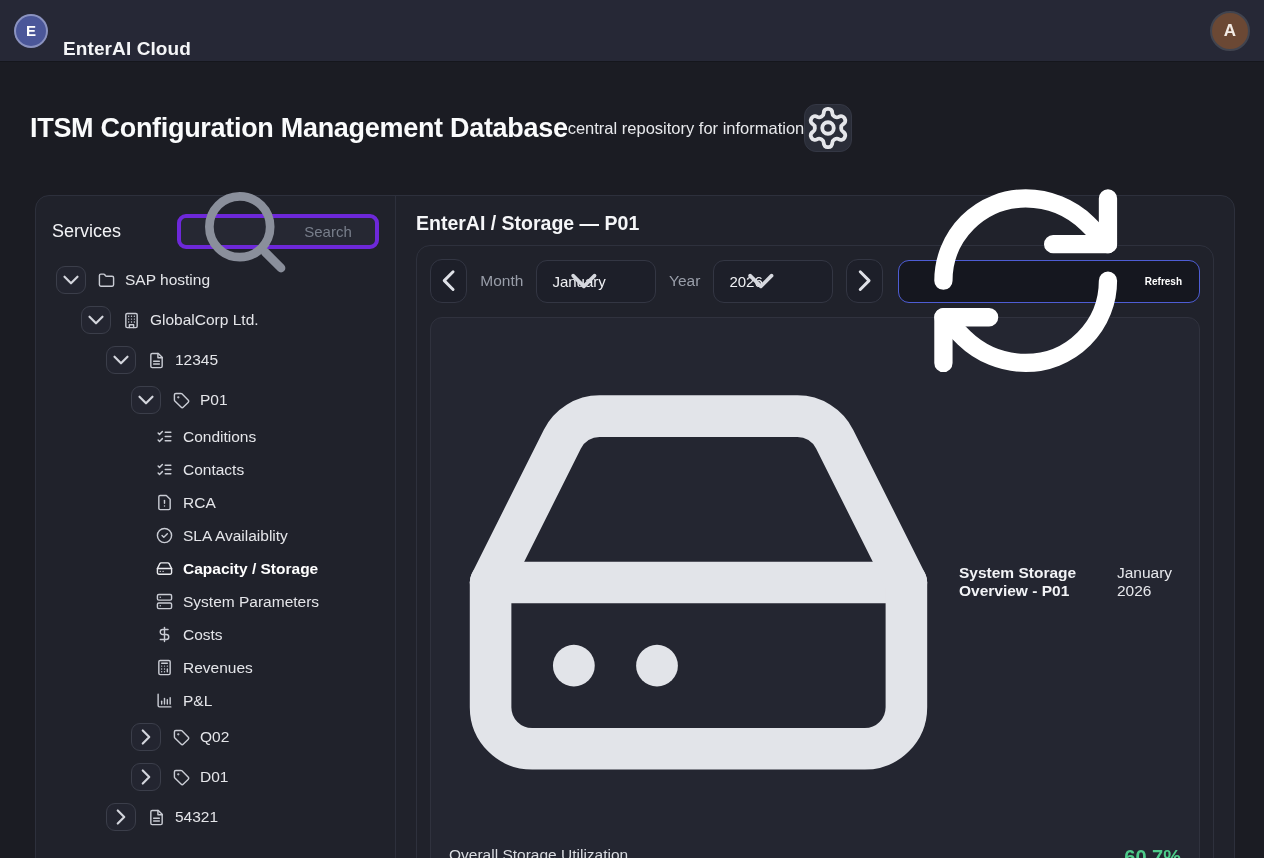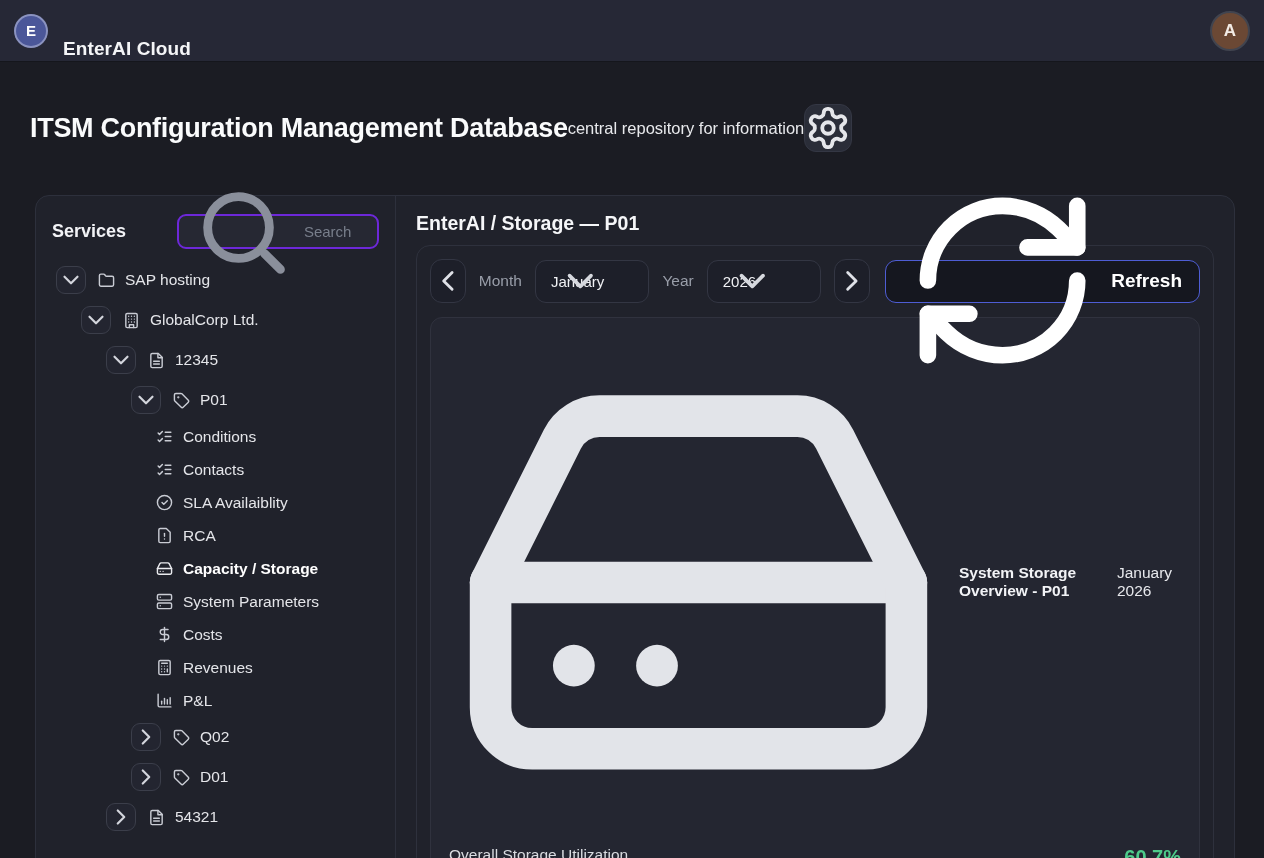--- a/index.html
+++ b/index.html
@@ -26,22 +26,22 @@
   .gear-btn{width:48px;height:48px;border-radius:12px;background:#2a2d38;border:1px solid #343744;color:#e5e6ea;
             display:flex;align-items:center;justify-content:center;cursor:pointer;}
   .gear-btn svg{width:19px;height:19px;}
 
   
   .wrapper{margin:43px 29px 0 35px;background:#20222b;border:1px solid #2d303c;border-radius:14px;display:flex;height:900px;}
 
   
   .sidebar{width:360px;flex-shrink:0;border-right:1px solid #2d303c;padding:18px 16px;}
   .side-head{display:flex;align-items:center;}
-  .side-title{font-size:18px;font-weight:bold;color:#f2f3f6;}
-  .searchbox{margin-left:auto;width:202px;height:35px;background:#262833;border:2px solid #6d28d9;border-radius:9px;
+  .side-title{font-size:18px;font-weight:normal;color:#f2f3f6;}
+  .searchbox{margin-left:auto;width:202px;height:35px;background:#262833;border:4px solid #6d28d9;border-radius:9px;
              display:flex;align-items:center;padding:0 11px;gap:8px;color:#8a8f9b;}
   .searchbox svg{width:15px;height:15px;flex-shrink:0;}
   .searchbox input{background:transparent;border:none;outline:none;color:#e8e9ee;font-size:15px;width:100%;font-family:inherit;}
   .searchbox input::placeholder{color:#787e8b;}
   .tree{margin-top:11px;text-align:center;}
   .tree-row{display:flex;align-items:center;cursor:pointer;}
   .tree-row.has-exp{height:40px;}
   .tree-row.leaf{height:33px;}
   .expander{width:30px;height:28px;border-radius:9px;border:1px solid #3b3e4a;background:#232530;color:#d3d5dc;
             display:flex;align-items:center;justify-content:center;margin-right:12px;cursor:pointer;flex-shrink:0;}
@@ -60,21 +60,21 @@
   .nav-btn{width:48px;height:44px;border-radius:12px;background:#1d1f29;border:1px solid #333643;color:#dfe1e7;
            display:flex;align-items:center;justify-content:center;cursor:pointer;}
   .nav-btn svg{width:14px;height:14px;}
   .tb-label{font-size:15.5px;color:#999ea9;}
   .select-wrap{position:relative;width:156px;}
   .select-wrap select{width:100%;height:43px;appearance:none;-webkit-appearance:none;background:#1d1f29;
         border:1px solid #333643;border-radius:11px;color:#f0f1f4;font-size:15px;padding:0 34px 0 15px;
         font-family:inherit;cursor:pointer;outline:none;}
   .select-wrap .chev{position:absolute;right:12px;top:50%;transform:translateY(-50%);width:14px;height:14px;color:#d6d8de;pointer-events:none;}
   .refresh-btn{height:43px;padding:16px 17px;margin-left:2px;border-radius:11px;background:#15171f;border:1.5px solid var(--accent);
-        color:#fff;font-size:19px;font-weight:bold;display:flex;align-items:center;gap:9px;font-family:inherit;cursor:pointer;}
+        color:#fff;font-size:10px;font-weight:bold;display:flex;align-items:center;gap:9px;font-family:inherit;cursor:pointer;}
   .refresh-btn svg{width:15px;height:15px;}
 
   .overview-card{margin-top:14px;background:#242631;border:1px solid #30323e;border-radius:12px;padding:15px 18px 16px;}
   .card-head{display:flex;align-items:center;}
   .card-head-ic{width:17px;height:17px;color:#e2e4e9;margin-right:11px;}
   .card-head-ic svg{width:17px;height:17px;}
   .card-title{font-size:15.5px;font-weight:bold;color:#f2f3f6;}
   .period{margin-left:auto;font-size:15.5px;color:#e7e8ec;}
   .ov-body{display:flex;margin-top:14px;}
   .ov-sub{font-size:15.5px;color:#dadce1;}
@@ -200,35 +200,35 @@
               <path d="M13 6h8"></path>
               <path d="M13 12h8"></path>
               <path d="M13 18h8"></path>
             </svg>
           </span>
           <span class="tree-lb">Contacts</span>
         </div>
         <div class="tree-row leaf" style="padding-left: 104px;">
           <span class="tree-ic">
             <svg viewBox="0 0 24 24" fill="none" stroke="currentColor" stroke-width="2" stroke-linecap="round" stroke-linejoin="round" style="width:100%;height:100%">
-              <circle cx="12" cy="12" r="10"></circle>
-              <path d="m8.5 12 2.5 2.5 5-5"></path>
-            </svg>
-          </span>
-          <span class="tree-lb">SLA Availaiblity</span>
-        </div>
-        <div class="tree-row leaf" style="padding-left: 104px;">
-          <span class="tree-ic">
-            <svg viewBox="0 0 24 24" fill="none" stroke="currentColor" stroke-width="2" stroke-linecap="round" stroke-linejoin="round" style="width:100%;height:100%">
               <path d="M14.5 2H6a2 2 0 0 0-2 2v16a2 2 0 0 0 2 2h12a2 2 0 0 0 2-2V7.5L14.5 2Z"></path>
               <path d="M12 9v4"></path>
               <path d="M12 17h.01"></path>
             </svg>
           </span>
           <span class="tree-lb">RCA</span>
+        </div>
+        <div class="tree-row leaf" style="padding-left: 104px;">
+          <span class="tree-ic">
+            <svg viewBox="0 0 24 24" fill="none" stroke="currentColor" stroke-width="2" stroke-linecap="round" stroke-linejoin="round" style="width:100%;height:100%">
+              <circle cx="12" cy="12" r="10"></circle>
+              <path d="m8.5 12 2.5 2.5 5-5"></path>
+            </svg>
+          </span>
+          <span class="tree-lb">SLA Availaiblity</span>
         </div>
         <div class="tree-row leaf active" style="padding-left: 104px;">
           <span class="tree-ic">
             <svg viewBox="0 0 24 24" fill="none" stroke="currentColor" stroke-width="2" stroke-linecap="round" stroke-linejoin="round" style="width:100%;height:100%">
               <line x1="22" x2="2" y1="12" y2="12"></line>
               <path d="M5.45 5.11 2 12v6a2 2 0 0 0 2 2h16a2 2 0 0 0 2-2v-6l-3.45-6.89A2 2 0 0 0 16.76 4H7.24a2 2 0 0 0-1.79 1.11z"></path>
               <line x1="6" x2="6.01" y1="16" y2="16"></line>
               <line x1="10" x2="10.01" y1="16" y2="16"></line>
             </svg>
           </span>

